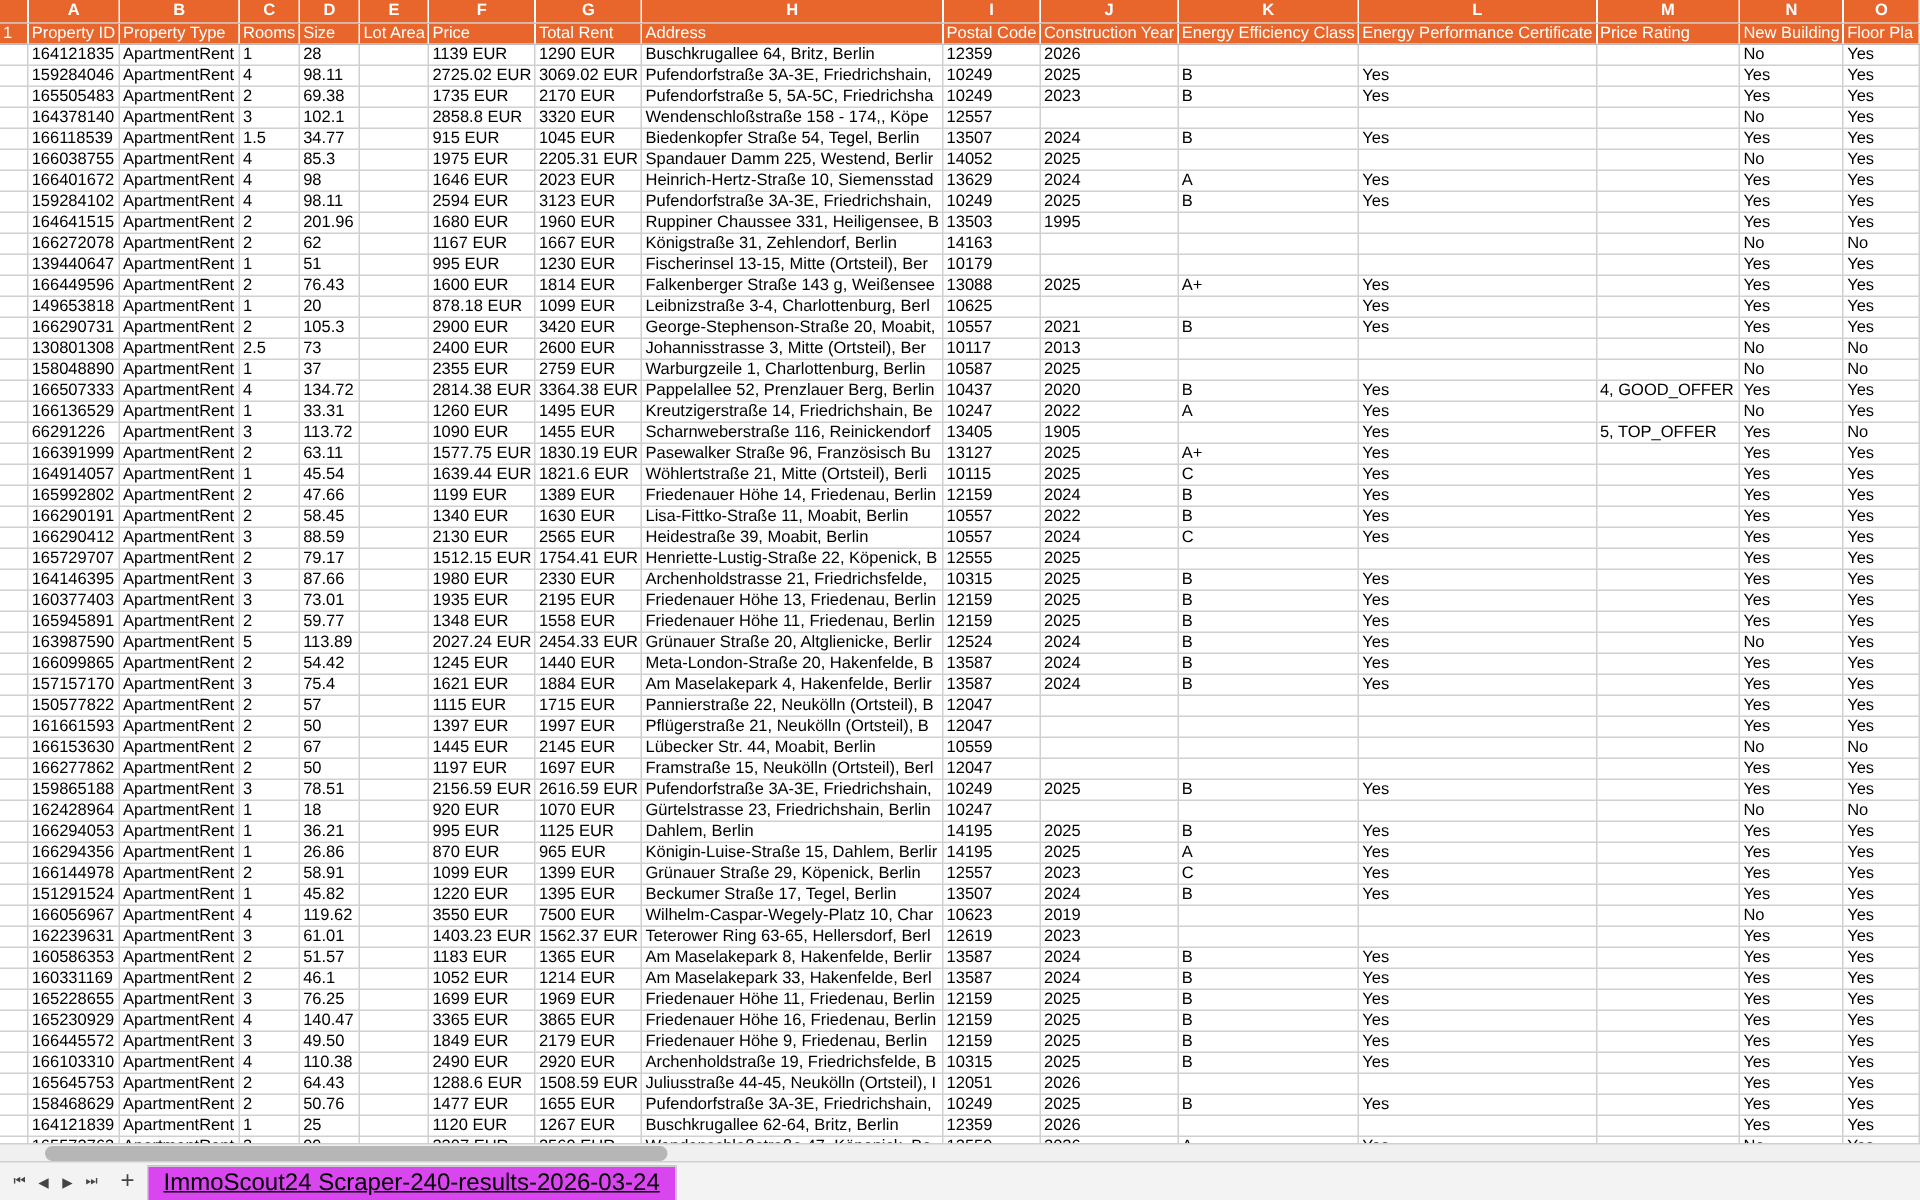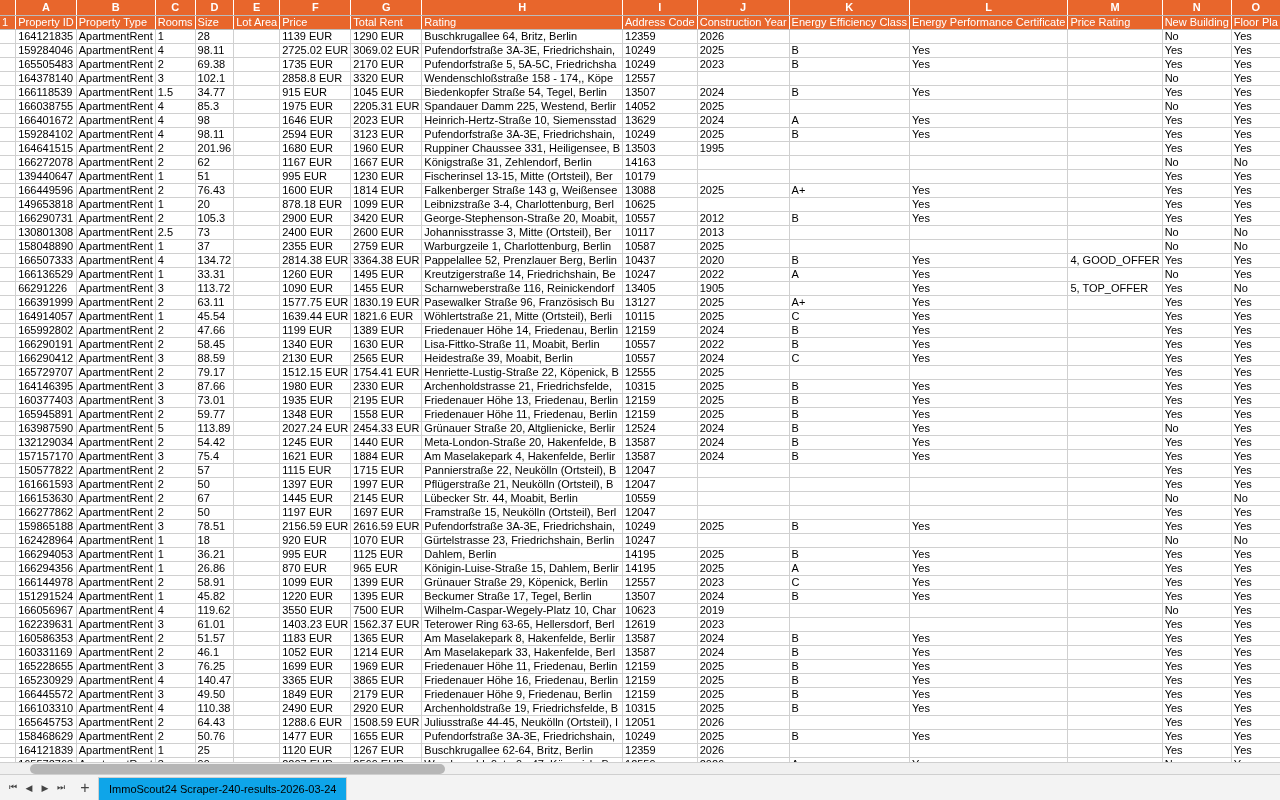--- a/index.html
+++ b/index.html
@@ -116,26 +116,27 @@
     font-size: 9px; color: #444;
   }
   .addsheet {
     width: 26px;
     display: flex; align-items: center; justify-content: center;
     font-size: 16px; color: #444;
   }
   .sheettab {
     display: flex; align-items: center;
     padding: 0 10px;
-    background: #0ea5e9;
+    background: #d946ef;
     border: 1px solid #cfcfcf;
     border-bottom: none;
     margin-top: 2px;
-    font-size: 11px;
+    font-size: 16px;
     color: #000;
+    text-decoration: underline;
   }
   .spacer { flex: 1 1 auto; }
 </style>
 </head>
 <body>
 
 <div id="app">
 
   <div class="grid-wrap">
     <table class="sheet">
@@ -180,22 +181,22 @@
       <tbody id="sheet-body">
           <tr class="datahead">
             <td class="rownum">1</td>
             <td>Property ID</td>
             <td>Property Type</td>
             <td>Rooms</td>
             <td>Size</td>
             <td>Lot Area</td>
             <td>Price</td>
             <td>Total Rent</td>
-            <td>Rating</td>
-            <td>Address Code</td>
+            <td>Address</td>
+            <td>Postal Code</td>
             <td>Construction Year</td>
             <td>Energy Efficiency Class</td>
             <td>Energy Performance Certificate</td>
             <td>Price Rating</td>
             <td>New Building</td>
             <td>Floor Pla</td>
           </tr>
           <tr>
             <td class="rownum">2</td>
             <td class="num">164121835</td>
@@ -434,21 +435,21 @@
             <td class="rownum">15</td>
             <td class="num">166290731</td>
             <td>ApartmentRent</td>
             <td class="num">2</td>
             <td class="num">105.3</td>
             <td class="num"></td>
             <td>2900 EUR</td>
             <td>3420 EUR</td>
             <td>George-Stephenson-Straße 20, Moabit,</td>
             <td>10557</td>
-            <td>2012</td>
+            <td>2021</td>
             <td>B</td>
             <td>Yes</td>
             <td></td>
             <td>Yes</td>
             <td>Yes</td>
           </tr>
           <tr>
             <td class="rownum">16</td>
             <td class="num">130801308</td>
             <td>ApartmentRent</td>
@@ -713,21 +714,21 @@
             <td>12524</td>
             <td>2024</td>
             <td>B</td>
             <td>Yes</td>
             <td></td>
             <td>No</td>
             <td>Yes</td>
           </tr>
           <tr>
             <td class="rownum">31</td>
-            <td class="num">132129034</td>
+            <td class="num">166099865</td>
             <td>ApartmentRent</td>
             <td class="num">2</td>
             <td class="num">54.42</td>
             <td class="num"></td>
             <td>1245 EUR</td>
             <td>1440 EUR</td>
             <td>Meta-London-Straße 20, Hakenfelde, B</td>
             <td>13587</td>
             <td>2024</td>
             <td>B</td>

